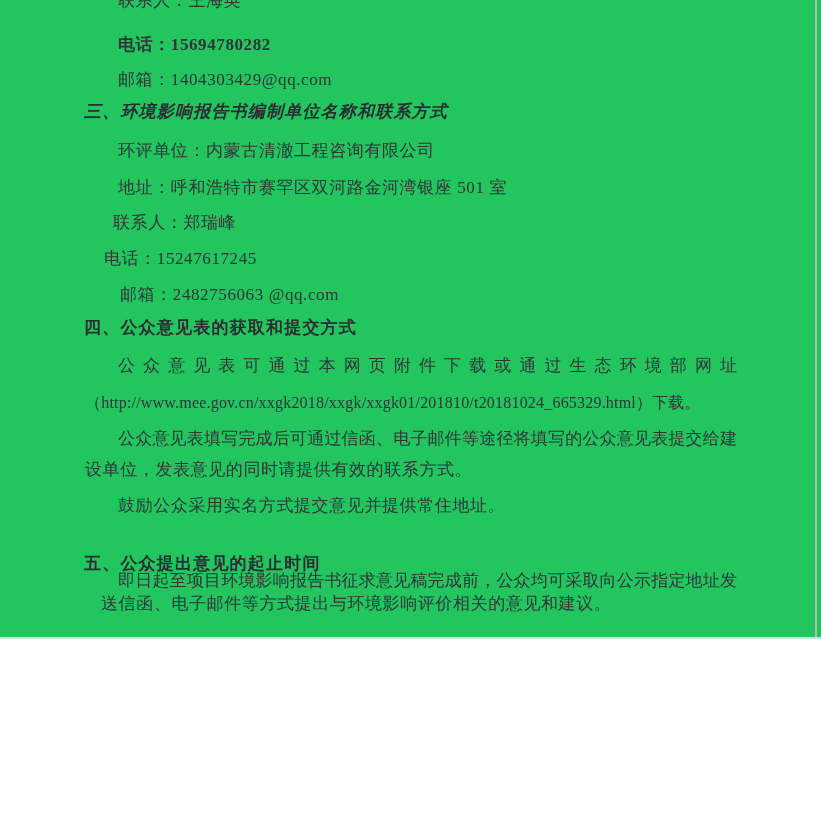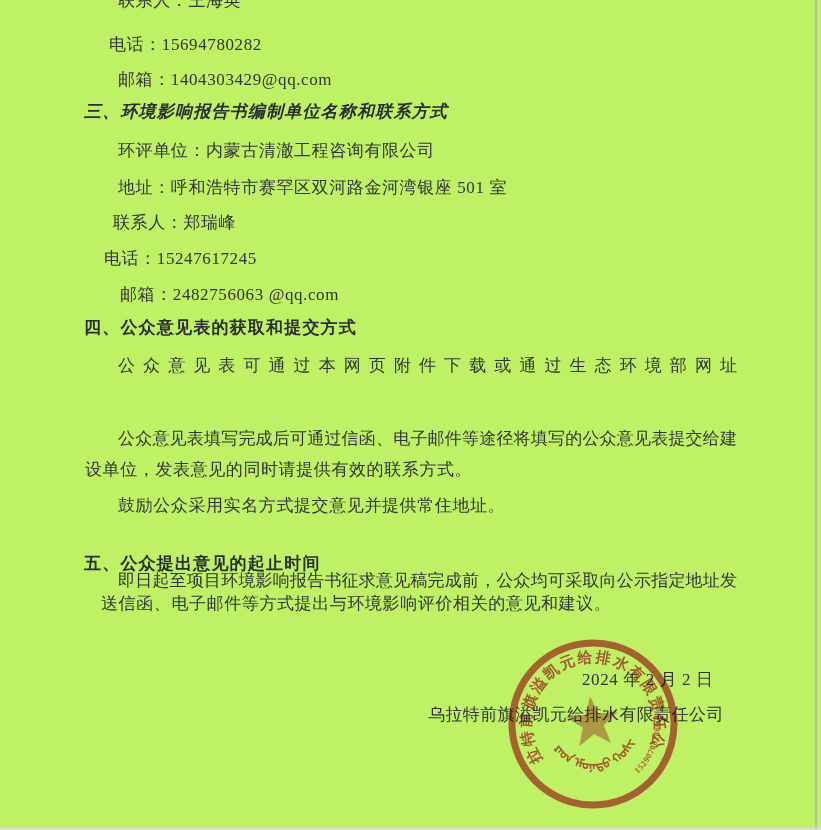--- a/index.html
+++ b/index.html
@@ -1,19 +1,19 @@
 <!DOCTYPE html>
 <html><head>
 <meta charset="utf-8">
 <style>
   html,body{margin:0;padding:0;background:#ffffff;}
   .page{
     position:relative;
-    width:821px;height:830px;
-    background:#bef264;
+    width:821px;height:639px;
+    background:#22c55e;
     overflow:hidden;
     font-family:"Liberation Serif","DejaVu Serif",serif;
     color:#33333a;
   }
   .line{
     position:absolute;
     font-size:17px;
     line-height:24px;
     white-space:pre;
     letter-spacing:0.6px;
@@ -53,32 +53,33 @@
     font-family:"Liberation Serif","DejaVu Serif",serif;
     font-weight:700;
   }
 </style>
 </head>
 <body>
 
 <div class="page">
 
   <div class="line" style="left:118px;top:-11px;">联系人：王海英</div>
-  <div class="line" style="left:109px;top:33px;">电话：15694780282</div>
+  <div class="line" style="left:118px;top:33px;font-weight:bold;">电话：15694780282</div>
   <div class="line" style="left:118px;top:68px;">邮箱：1404303429@qq.com</div>
 
   <div class="line heading" style="left:84px;top:100px;font-style:italic;">三、环境影响报告书编制单位名称和联系方式</div>
   <div class="line" style="left:118px;top:139px;">环评单位：内蒙古清澈工程咨询有限公司</div>
   <div class="line" style="left:118px;top:176px;">地址：呼和浩特市赛罕区双河路金河湾银座 501 室</div>
   <div class="line" style="left:113px;top:211px;">联系人：郑瑞峰</div>
   <div class="line" style="left:104px;top:247px;">电话：15247617245</div>
   <div class="line" style="left:120px;top:283px;">邮箱：2482756063 @qq.com</div>
 
   <div class="line heading" style="left:84px;top:316px;">四、公众意见表的获取和提交方式</div>
   <div class="line justify" style="left:118px;top:354px;width:619px;font-family:Liberation Serif, serif;">公众意见表可通过本网页附件下载或通过生态环境部网址</div>
+  <div class="line url-line" style="left:85px;top:391px;">（http://www.mee.gov.cn/xxgk2018/xxgk/xxgk01/201810/t20181024_665329.html）下载。</div>
   <div class="line justify" style="left:118px;top:427px;width:619px;">公众意见表填写完成后可通过信函、电子邮件等途径将填写的公众意见表提交给建</div>
   <div class="line" style="left:85px;top:458px;">设单位，发表意见的同时请提供有效的联系方式。</div>
   <div class="line" style="left:118px;top:494px;">鼓励公众采用实名方式提交意见并提供常住地址。</div>
 
   <div class="line heading" style="left:84px;top:552px;">五、公众提出意见的起止时间</div>
   <div class="line justify" style="left:118px;top:569px;width:619px;">即日起至项目环境影响报告书征求意见稿完成前，公众均可采取向公示指定地址发</div>
   <div class="line" style="left:85px;top:592px;margin-left:16px;">送信函、电子邮件等方式提出与环境影响评价相关的意见和建议。</div>
 
   <div class="line" style="left:582px;top:668px;">2024 年 2 月 2 日</div>
   <div class="line" style="left:428px;top:703px;letter-spacing:0.4px;">乌拉特前旗溢凯元给排水有限责任公司</div>

